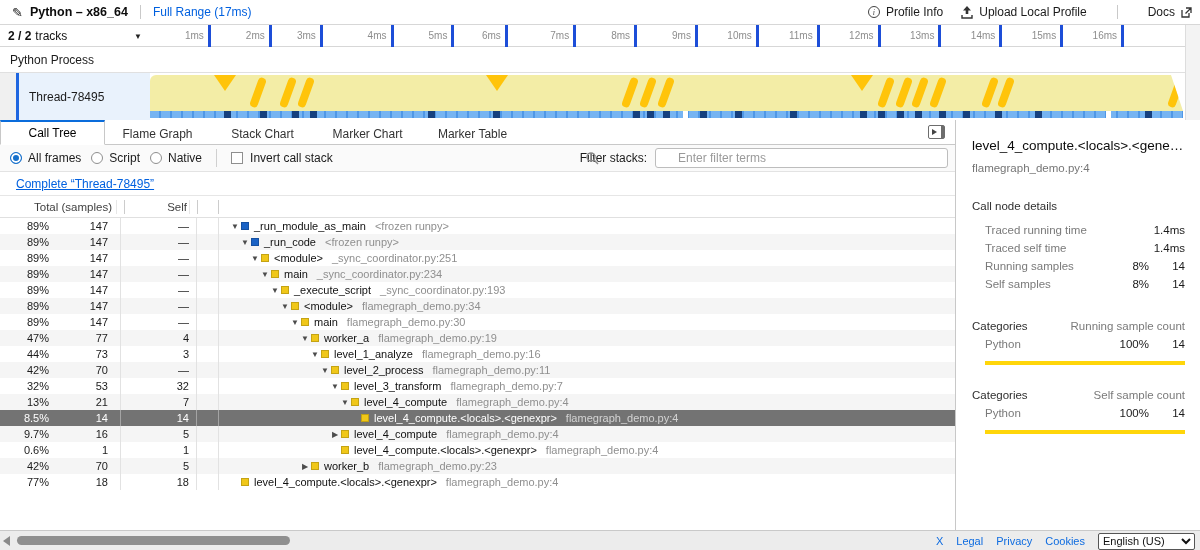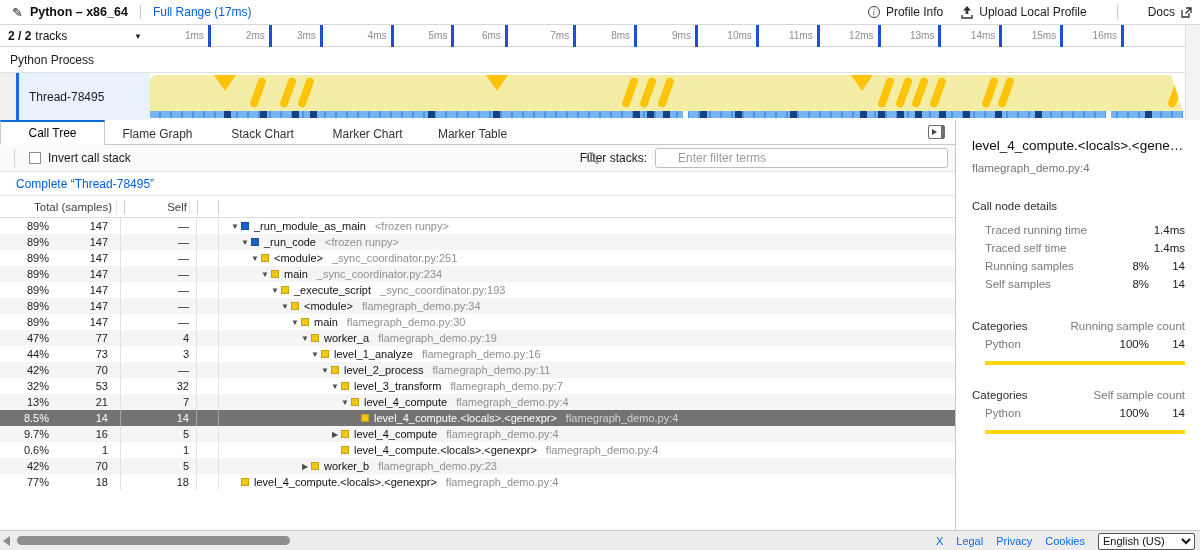--- a/index.html
+++ b/index.html
@@ -60,21 +60,21 @@
   .set-div { width:1px; height:18px; background:#d0d0d0; margin:0 14px; }
   .checkbox { width:12px; height:12px; border:1px solid #8f8f8f; background:#fff; margin-right:7px; cursor:pointer; }
   #filter-area { margin-left:auto; display:flex; align-items:center; padding-right:7px; }
   #filter-label { margin-right:8px; }
   #filter-input { width:293px; height:20px; border:1px solid #bdbdbd; border-radius:3px; font-size:12px; padding:0 4px 0 22px; color:#333; font-family:"Liberation Sans",sans-serif; background:#fff; }
   #filter-input::placeholder { color:#9a9a9a; }
   #search-icon { position:absolute; margin-left:5px; width:14px; height:14px; }
 
   
   #breadcrumb-row { position:absolute; left:0; top:52px; width:955px; height:24px; border-bottom:1px solid #e6e6e6; display:flex; align-items:center; padding-left:16px; }
-  #breadcrumb-link { font-size:12px; color:#0060df; cursor:pointer; }
+  #breadcrumb-link { font-size:12px; color:#0060df; cursor:pointer;text-decoration:underline; }
 
   
   #thead { position:absolute; left:0; top:76px; width:955px; height:22px; border-bottom:1px solid #e0e0e0; display:flex; align-items:center; font-size:11.5px; color:#3f3f3f; }
   .hTot { width:116px; text-align:right; padding-right:4px; }
   .hsep { width:9px; height:14px; border-right:1px solid #ccc; border-left:1px solid #e7e7e7; }
   .hSelf { width:64px; text-align:right; padding-right:2px; }
   .hIco { width:21px; height:14px; border-right:1px solid #ccc; }
 
   
   #tree-body { position:absolute; left:0; top:98px; width:955px; }
@@ -242,20 +242,28 @@
         <div class="tab">Stack Chart</div>
         <div class="tab">Marker Chart</div>
         <div class="tab">Marker Table</div>
       </div>
     <div id="panel-toggle">
         <span class="pt-tri"></span>
         <span class="pt-bar"></span>
       </div>
 
     <div id="settings-row">
+      <span id="radio-group" style="display:flex;align-items:center;">
+          <div class="radio sel"></div>
+          <span>All frames</span>
+          <div class="radio"></div>
+          <span>Script</span>
+          <div class="radio"></div>
+          <span>Native</span>
+        </span>
       <span class="set-div"></span>
       <span class="checkbox"></span>
       <span>Invert call stack</span>
       <span id="filter-area">
         <span id="filter-label">Filter stacks:</span>
         <svg id="search-icon" viewBox="0 0 14 14">
             <circle cx="6" cy="6" r="4" stroke="#8a8a8a" stroke-width="1.4" fill="none"></circle>
             <line x1="9" y1="9" x2="13" y2="13" stroke="#8a8a8a" stroke-width="1.4"></line>
           </svg>
         <input id="filter-input" type="text" placeholder="Enter filter terms" style="">

